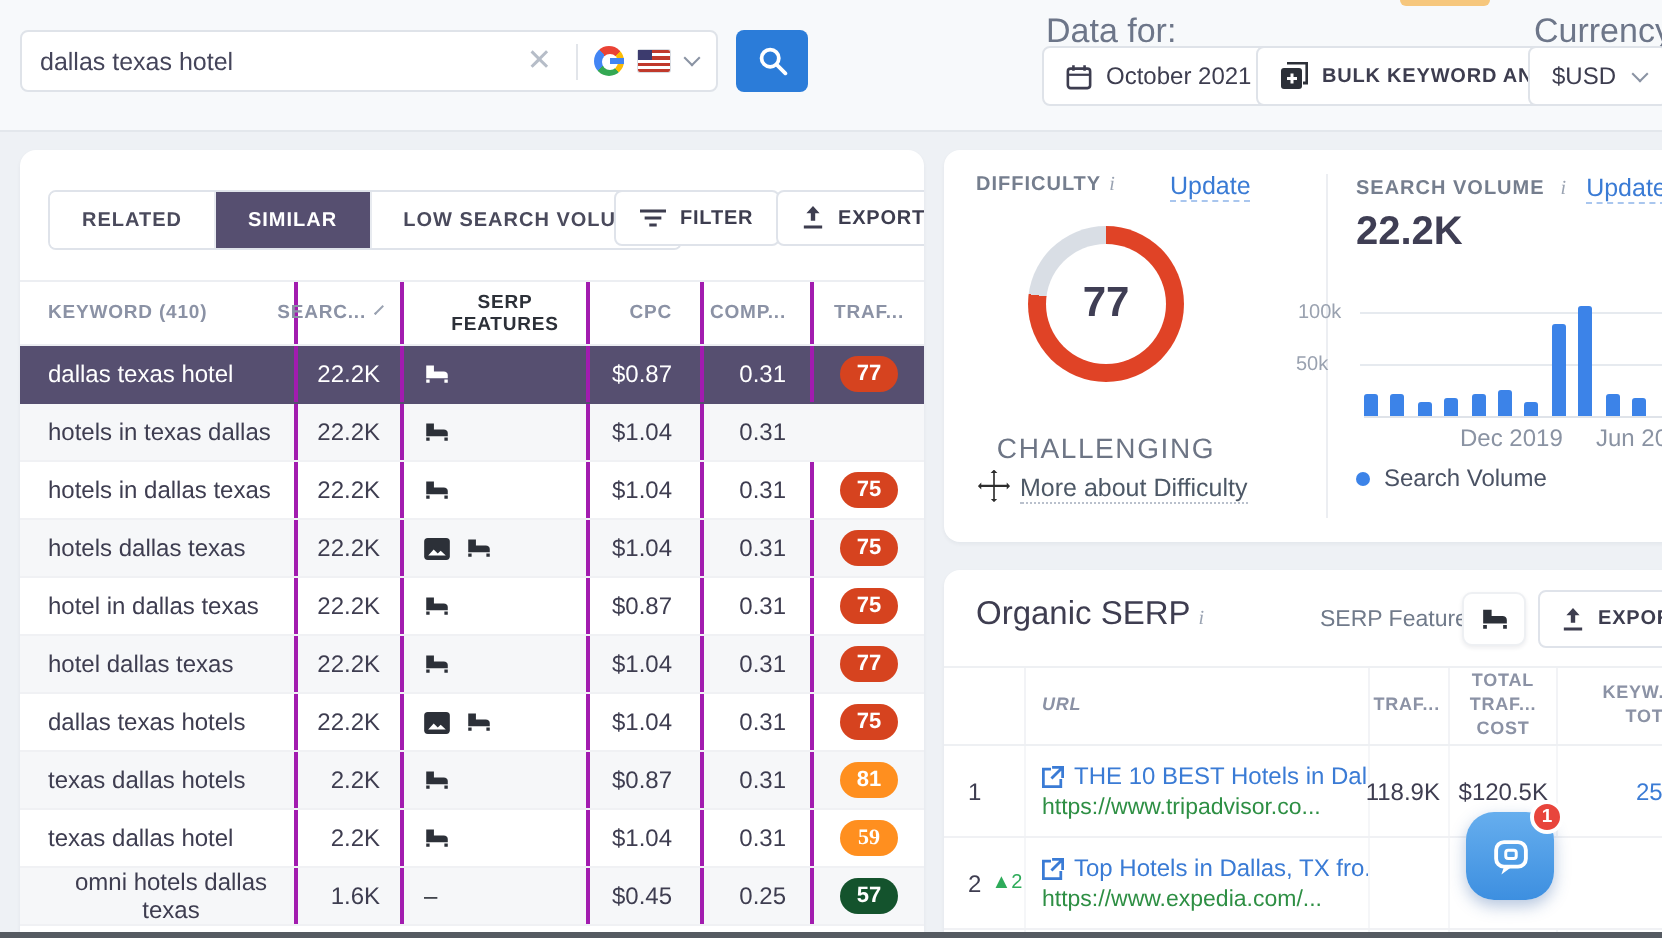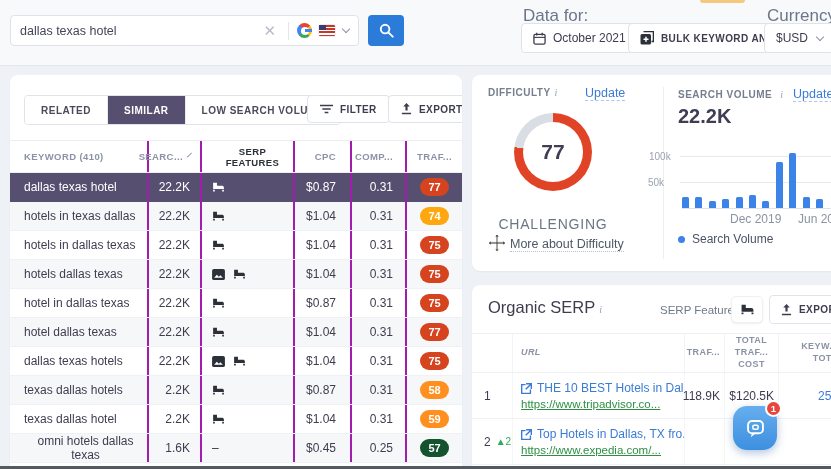--- a/index.html
+++ b/index.html
@@ -107,21 +107,21 @@
   .serp-head > div { height:100%; display:flex; align-items:center; white-space:pre-line; line-height:1.3; }
   .serp-head > div + div { border-left:1px solid #f2f3f6; }
   .serp-rows { position:absolute; left:0; top:88px; width:368px; }
   .serp-row { height:46px; border-bottom:1px solid #f0f1f4; font-size:12px; color:#3e3d50; }
   .serp-row > div { height:100%; display:flex; align-items:center; }
   .serp-row > div + div { border-left:1px solid #f5f6f8; }
   .s-rank { padding-left:12px; gap:5px; font-size:12px; }
   .rank-chg { font-size:10px; display:flex; align-items:center; gap:2px; }
   .s-url { flex-direction:column; align-items:flex-start !important; justify-content:center; padding-left:8px; overflow:hidden; }
   .url-line1 { display:flex; align-items:center; gap:5px; font-size:12px; white-space:nowrap; }
-  .url-line2 { font-size:11.5px; margin-top:3px; white-space:nowrap;text-decoration:underline; }
+  .url-line2 { font-size:11.5px; margin-top:3px; white-space:nowrap; }
   .s-traf { justify-content:flex-end; padding-right:4px; }
   .s-cost { justify-content:flex-end; padding-right:4px; }
   .s-keyw { justify-content:flex-end; padding-right:2px; }
   .h-url { padding-left:8px;font-style:italic; }
   .h-traf { justify-content:flex-end; padding-right:4px; }
   .h-cost { justify-content:center; text-align:center; }
   .h-keyw { justify-content:flex-end; text-align:right; padding-right:2px; }
   
   .chat-widget { position:absolute; left:733px; top:406px; width:44px; height:44px; border-radius:14px;
     background:linear-gradient(180deg,#66aeee,#3d8fe0); display:flex; align-items:center; justify-content:center;
@@ -240,23 +240,20 @@
           <div class="c-serp">
             <span>
               <svg width="13" height="10" viewBox="0 0 16 13">
                 <path fill="currentColor" d="M1 1v8.2h14V7.1c0-1.4-1.1-2.3-2.6-2.3H6V1H1z"></path>
                 <path fill="currentColor" d="M1 10h2.2v2.2H1zM12.8 10H15v2.2h-2.2z"></path>
               </svg>
             </span>
           </div>
           <div class="c-cpc">$1.04</div>
           <div class="c-comp">0.31</div>
-          <div class="c-diff">
-            <span class="kd-badge" style="background: rgb(255, 167, 15);">74</span>
-          </div>
         </div>
         <div class="kw-row kw-grid">
           <div class="c-kw">hotels in dallas texas</div>
           <div class="c-vol">22.2K</div>
           <div class="c-serp">
             <span>
               <svg width="13" height="10" viewBox="0 0 16 13">
                 <path fill="currentColor" d="M1 1v8.2h14V7.1c0-1.4-1.1-2.3-2.6-2.3H6V1H1z"></path>
                 <path fill="currentColor" d="M1 10h2.2v2.2H1zM12.8 10H15v2.2h-2.2z"></path>
               </svg>
@@ -355,38 +352,38 @@
             <span>
               <svg width="13" height="10" viewBox="0 0 16 13">
                 <path fill="currentColor" d="M1 1v8.2h14V7.1c0-1.4-1.1-2.3-2.6-2.3H6V1H1z"></path>
                 <path fill="currentColor" d="M1 10h2.2v2.2H1zM12.8 10H15v2.2h-2.2z"></path>
               </svg>
             </span>
           </div>
           <div class="c-cpc">$0.87</div>
           <div class="c-comp">0.31</div>
           <div class="c-diff">
-            <span class="kd-badge" style="background: rgb(255, 143, 31);">58</span>
+            <span class="kd-badge" style="background: rgb(255, 143, 31);">81</span>
           </div>
         </div>
         <div class="kw-row kw-grid">
           <div class="c-kw">texas dallas hotel</div>
           <div class="c-vol">2.2K</div>
           <div class="c-serp">
             <span>
               <svg width="13" height="10" viewBox="0 0 16 13">
                 <path fill="currentColor" d="M1 1v8.2h14V7.1c0-1.4-1.1-2.3-2.6-2.3H6V1H1z"></path>
                 <path fill="currentColor" d="M1 10h2.2v2.2H1zM12.8 10H15v2.2h-2.2z"></path>
               </svg>
             </span>
           </div>
           <div class="c-cpc">$1.04</div>
           <div class="c-comp">0.31</div>
           <div class="c-diff">
-            <span class="kd-badge" style="background: rgb(255, 143, 31);">59</span>
+            <span class="kd-badge" style="background: rgb(255, 143, 31); font-family: Liberation Serif, serif;">59</span>
           </div>
         </div>
         <div class="kw-row kw-grid alt">
           <div class="c-kw">omni hotels dallas texas</div>
           <div class="c-vol">1.6K</div>
           <div class="c-serp">–</div>
           <div class="c-cpc">$0.45</div>
           <div class="c-comp">0.25</div>
           <div class="c-diff">
             <span class="kd-badge" style="background: #14532d;">57</span>

